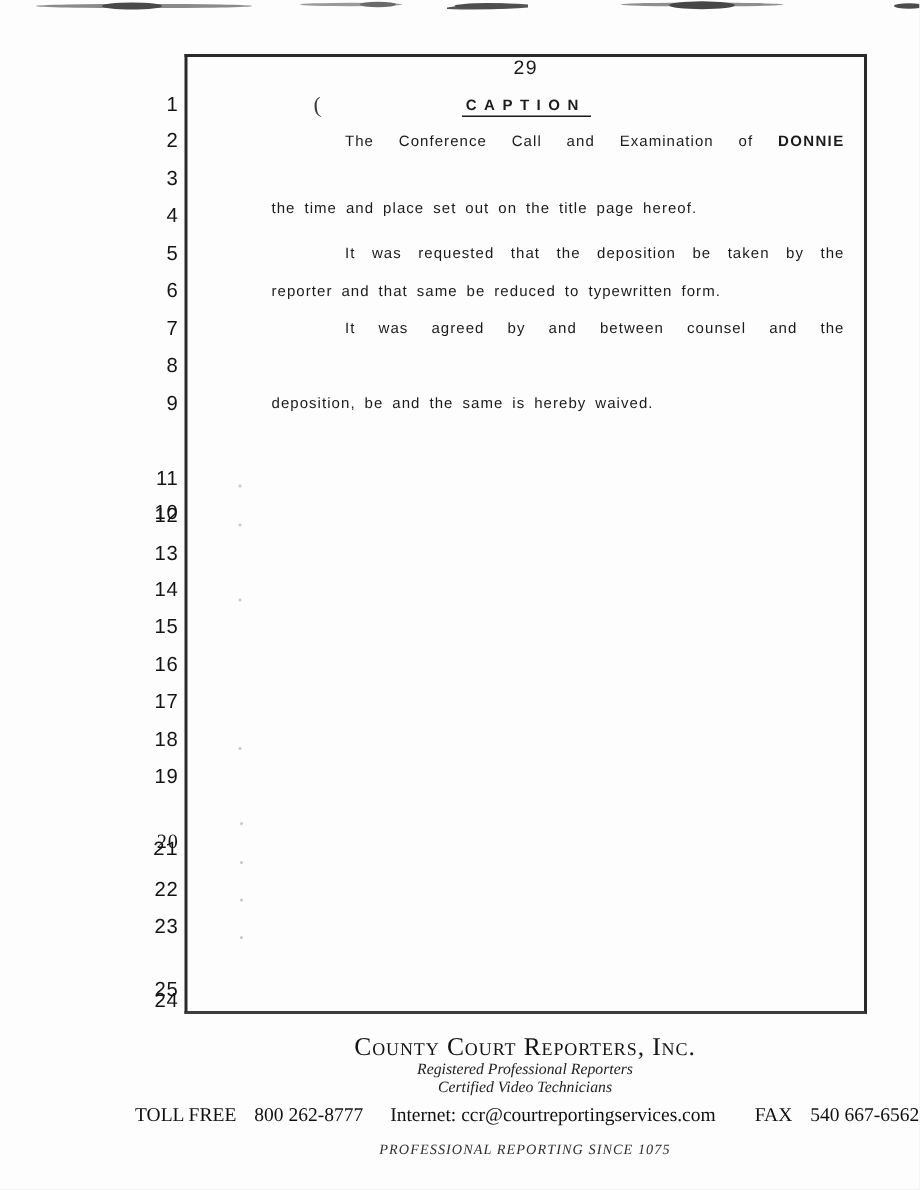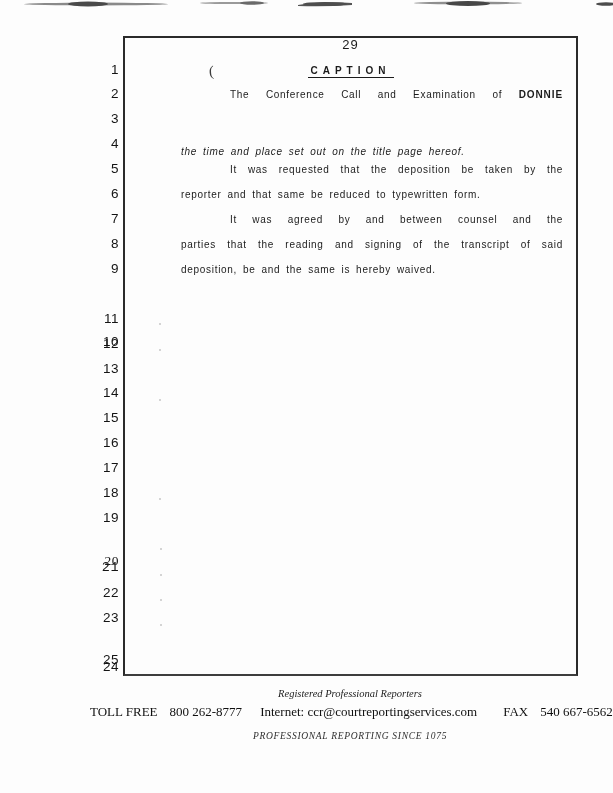--- a/index.html
+++ b/index.html
@@ -118,42 +118,43 @@
       <div class="line-no" style="top: 558.9px; font-family: Liberation Mono, monospace;">21</div>
       <div class="line-no" style="top: 583.82px;">22</div>
       <div class="line-no" style="top: 608.74px;">23</div>
       <div class="line-no" style="top: 633.66px; margin-top: 24px;">24</div>
       <div class="line-no" style="top: 651px; text-align: right;">25</div>
     </div>
 
   <div class="t-lines">
       <div class="t-line heading" style="top: 60.5px;"><span>CAPTION</span></div>
       <div class="t-line justify-indent" style="top: 85.42px;"><span>The Conference Call and Examination of </span><span class="bold">DONNIE</span></div>
-      <div class="t-line left" style="top: 142px; font-style: italic;"><span>the time and place set out on the title page hereof.</span></div>
+      <div class="t-line left" style="top: 130px;"><span>the time and place set out on the title page hereof.</span></div>
       <div class="t-line justify-indent" style="top: 160.18px;"><span>It was requested that the deposition be taken by the</span></div>
       <div class="t-line left" style="top: 185.1px;"><span>reporter and that same be reduced to typewritten form.</span></div>
       <div class="t-line justify-indent" style="top: 210.02px;"><span>It was agreed by and between counsel and the</span></div>
-      <div class="t-line justify" style="top: 234.94px;"><span>parties that the reading and signing of the transcript of said</span></div>
       <div class="t-line left" style="top: 259.86px;"><span>deposition, be and the same is hereby waived.</span></div>
     </div>
 
   <div class="stray-mark">(</div>
 
   <div>
     <div class="speck" style="left:159px;top:323px"></div>
     <div class="speck" style="left:159px;top:349px"></div>
     <div class="speck" style="left:159px;top:399px"></div>
     <div class="speck" style="left:159px;top:498px"></div>
     <div class="speck" style="left:160px;top:548px"></div>
     <div class="speck" style="left:160px;top:574px"></div>
     <div class="speck" style="left:160px;top:599px"></div>
     <div class="speck" style="left:160px;top:624px"></div>
   </div>
 
   <div class="footer">
+    <div class="firm-name">County Court Reporters, Inc.</div>
     <div class="firm-sub">Registered Professional Reporters</div>
+    <div class="firm-sub">Certified Video Technicians</div>
     <div class="contact-line">
       <span>TOLL FREE</span><span class="gap-s"></span><span>800 262-8777</span><span class="gap-m"></span><span>Internet:</span> <span>ccr@courtreportingservices.com</span><span class="gap-l"></span><span>FAX</span><span class="gap-s"></span><span>540 667-6562</span>
     </div>
     <div class="tagline">PROFESSIONAL REPORTING SINCE 1075</div>
   </div>
 
 </div>
 
 </body></html>

